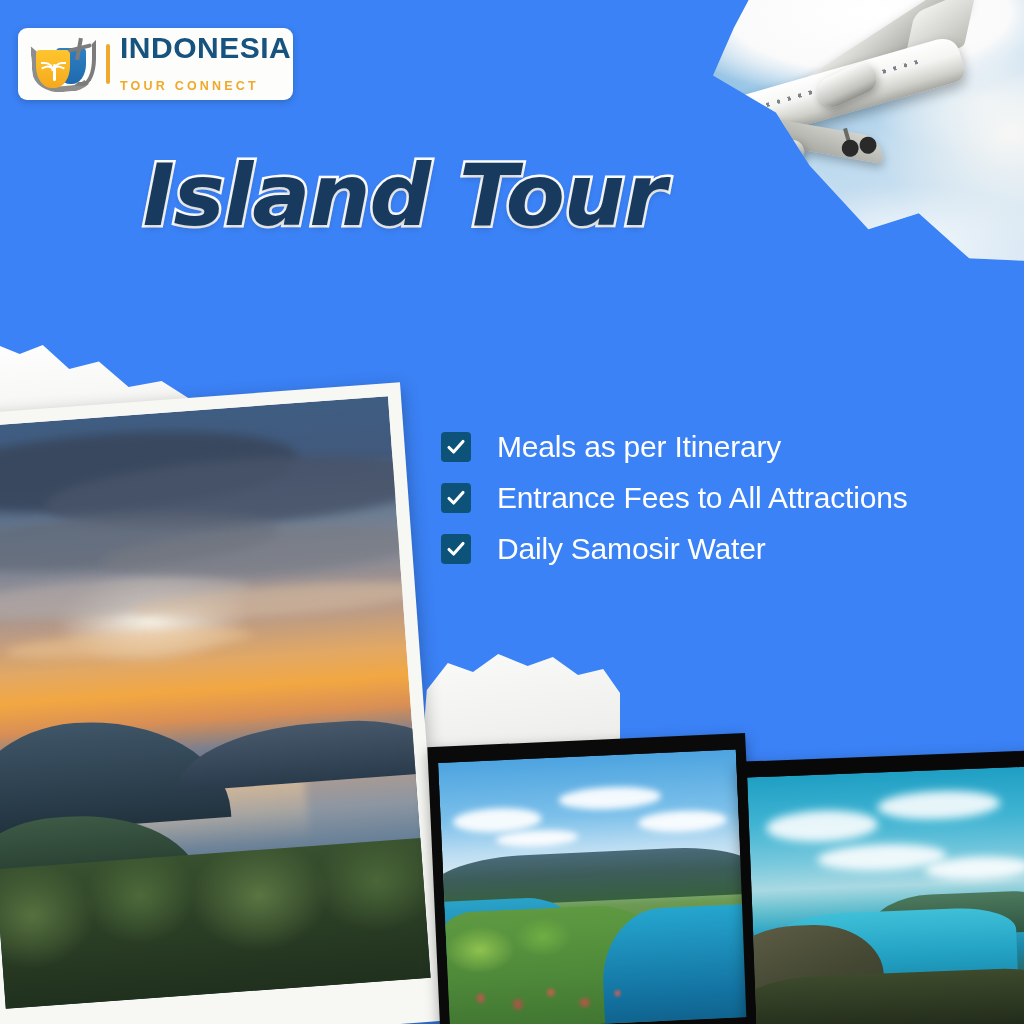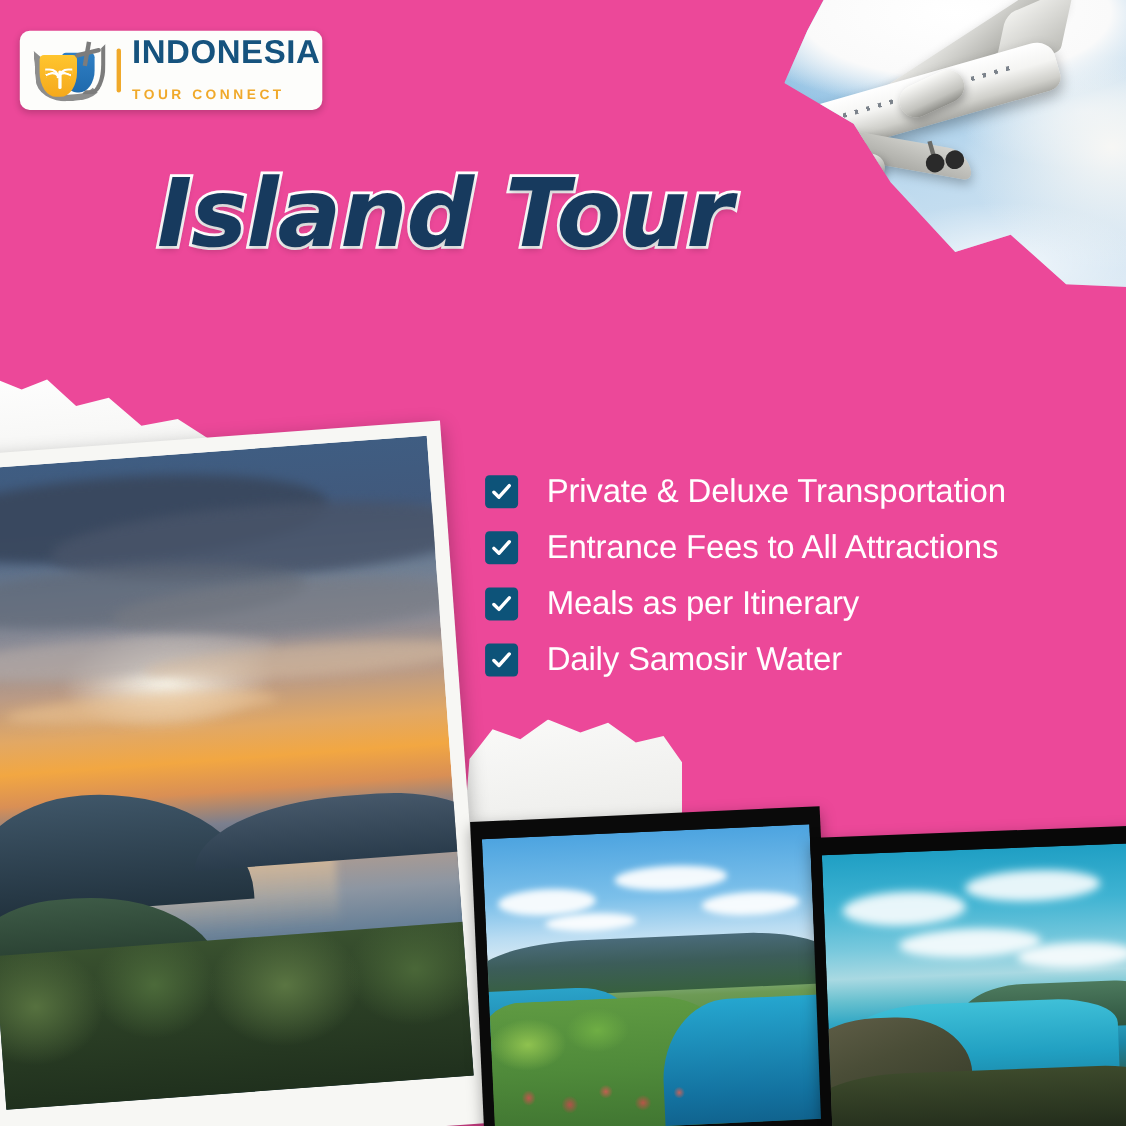--- a/index.html
+++ b/index.html
@@ -3,21 +3,21 @@
 <meta charset="utf-8">
 <style>
   * { margin:0; padding:0; box-sizing:border-box; }
   html,body { width:1024px; height:1024px; }
   body {
     font-family:"Liberation Sans", sans-serif;
     background:#28527D;
     overflow:hidden;
     position:relative;
   }
-  .poster { position:absolute; inset:0; background:#ec4899; overflow:hidden; }
+  .poster { position:absolute; inset:0; background:#3b82f6; overflow:hidden; }
 
   
   .plane-block {
     position:absolute; top:-4px; right:-4px; width:420px; height:265px;
     overflow:hidden;
     -webkit-clip-path: polygon(34% 0%, 100% 0%, 100% 100%, 86% 99%, 74% 82%, 62% 88%, 48% 64%, 40% 44%, 25% 30%, 30% 12%);
     clip-path: polygon(34% 0%, 100% 0%, 100% 100%, 86% 99%, 74% 82%, 62% 88%, 48% 64%, 40% 44%, 25% 30%, 30% 12%);
   }
   .sky {
     position:absolute; inset:0;
@@ -431,45 +431,37 @@
       <div class="waterglint"></div>
       <div class="hillA"></div>
       <div class="hillB"></div>
       <div class="peninsula"></div>
       <div class="forest"></div>
     </div>
   </div>
 
   <div class="features">
 
+
     <div class="feat">
       <span class="cbox">
         <svg width="20" height="20" viewBox="0 0 20 20">
             <path d="M3 10.5 L7.6 15 L17 4.5" fill="none" stroke="#ffffff" stroke-width="3.1" stroke-linecap="round" stroke-linejoin="round"></path>
           </svg>
       </span>
-      <span class="feat-label">Private &amp; Deluxe Transportation</span>
+      <span class="feat-label">Meals as per Itinerary</span>
     </div>
 
     <div class="feat">
       <span class="cbox">
         <svg width="20" height="20" viewBox="0 0 20 20">
             <path d="M3 10.5 L7.6 15 L17 4.5" fill="none" stroke="#ffffff" stroke-width="3.1" stroke-linecap="round" stroke-linejoin="round"></path>
           </svg>
       </span>
       <span class="feat-label">Entrance Fees to All Attractions</span>
-    </div>
-
-    <div class="feat">
-      <span class="cbox">
-        <svg width="20" height="20" viewBox="0 0 20 20">
-            <path d="M3 10.5 L7.6 15 L17 4.5" fill="none" stroke="#ffffff" stroke-width="3.1" stroke-linecap="round" stroke-linejoin="round"></path>
-          </svg>
-      </span>
-      <span class="feat-label">Meals as per Itinerary</span>
     </div>
 
     <div class="feat">
       <span class="cbox">
         <svg width="20" height="20" viewBox="0 0 20 20">
             <path d="M3 10.5 L7.6 15 L17 4.5" fill="none" stroke="#ffffff" stroke-width="3.1" stroke-linecap="round" stroke-linejoin="round"></path>
           </svg>
       </span>
       <span class="feat-label">Daily Samosir Water</span>
     </div>

